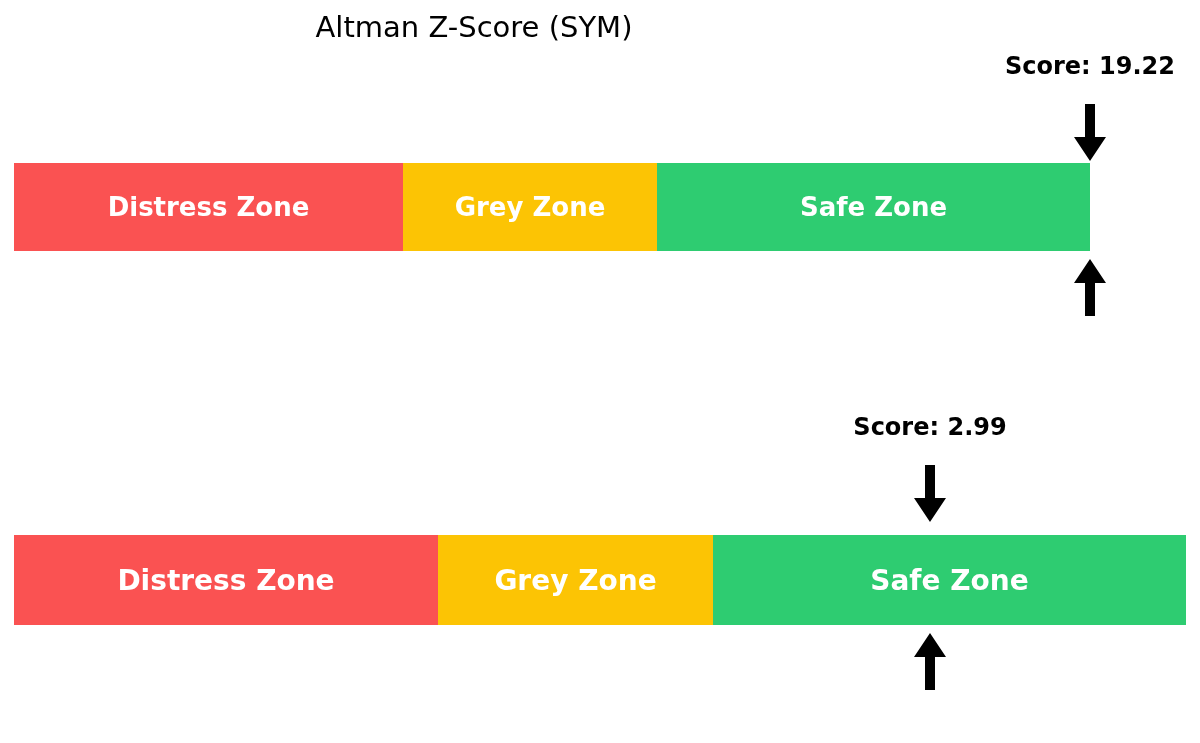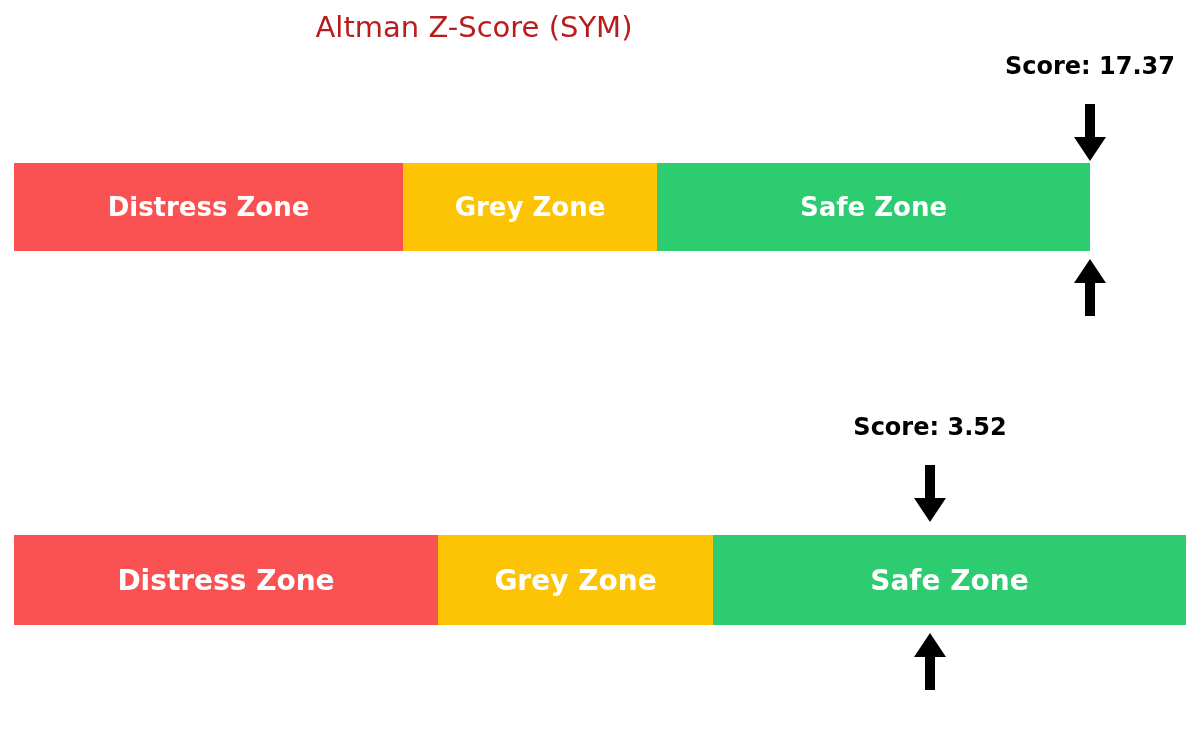--- a/index.html
+++ b/index.html
@@ -18,21 +18,21 @@
   .panel {
     position: absolute;
     left: 0;
     width: 1200px;
   }
 
   .chart-title {
     position: absolute;
     width: 948px;
     text-align: center;
-    color: #b91c1c;
+    color: #000000;
     font-size: 29px;
     font-weight: 400;
     font-family: "DejaVu Sans", "Liberation Sans", sans-serif;
     letter-spacing: 0px;
     white-space: nowrap;
   }
 
   .zone-bar {
     position: absolute;
     display: flex;
@@ -103,21 +103,21 @@
   #arrow-dov-down { left: 930px; top: 105px; }
   #arrow-dov-up   { left: 930px; top: 272px; }
 </style>
 </head>
 <body>
 
 <section class="panel" id="panel-sym">
 
   <div class="chart-title" id="title-sym">Altman Z-Score (SYM)</div>
 
-  <div class="score-label" id="score-sym">Score: 17.37</div>
+  <div class="score-label" id="score-sym">Score: 19.22</div>
 
   <div class="marker-arrow" id="arrow-sym-down">
     <svg width="34" height="58" viewBox="0 0 34 58" xmlns="http://www.w3.org/2000/svg">
       <path d="M12 0 H22 V33 H33 L17 57 L1 33 H12 Z" fill="#000000"></path>
     </svg>
   </div>
 
   <div class="zone-bar" id="bar-sym">
     <div class="zone z-distress">Distress Zone</div>
     <div class="zone z-grey">Grey Zone</div>
@@ -128,21 +128,21 @@
     <svg width="34" height="58" viewBox="0 0 34 58" xmlns="http://www.w3.org/2000/svg">
       <path d="M17 1 L33 25 H22 V58 H12 V25 H1 Z" fill="#000000"></path>
     </svg>
   </div>
 
 </section>
 
 <section class="panel" id="panel-dov">
 
 
-  <div class="score-label" id="score-dov">Score: 3.52</div>
+  <div class="score-label" id="score-dov">Score: 2.99</div>
 
   <div class="marker-arrow" id="arrow-dov-down">
     <svg width="34" height="58" viewBox="0 0 34 58" xmlns="http://www.w3.org/2000/svg">
       <path d="M12 0 H22 V33 H33 L17 57 L1 33 H12 Z" fill="#000000"></path>
     </svg>
   </div>
 
   <div class="zone-bar" id="bar-dov">
     <div class="zone z-distress">Distress Zone</div>
     <div class="zone z-grey">Grey Zone</div>

